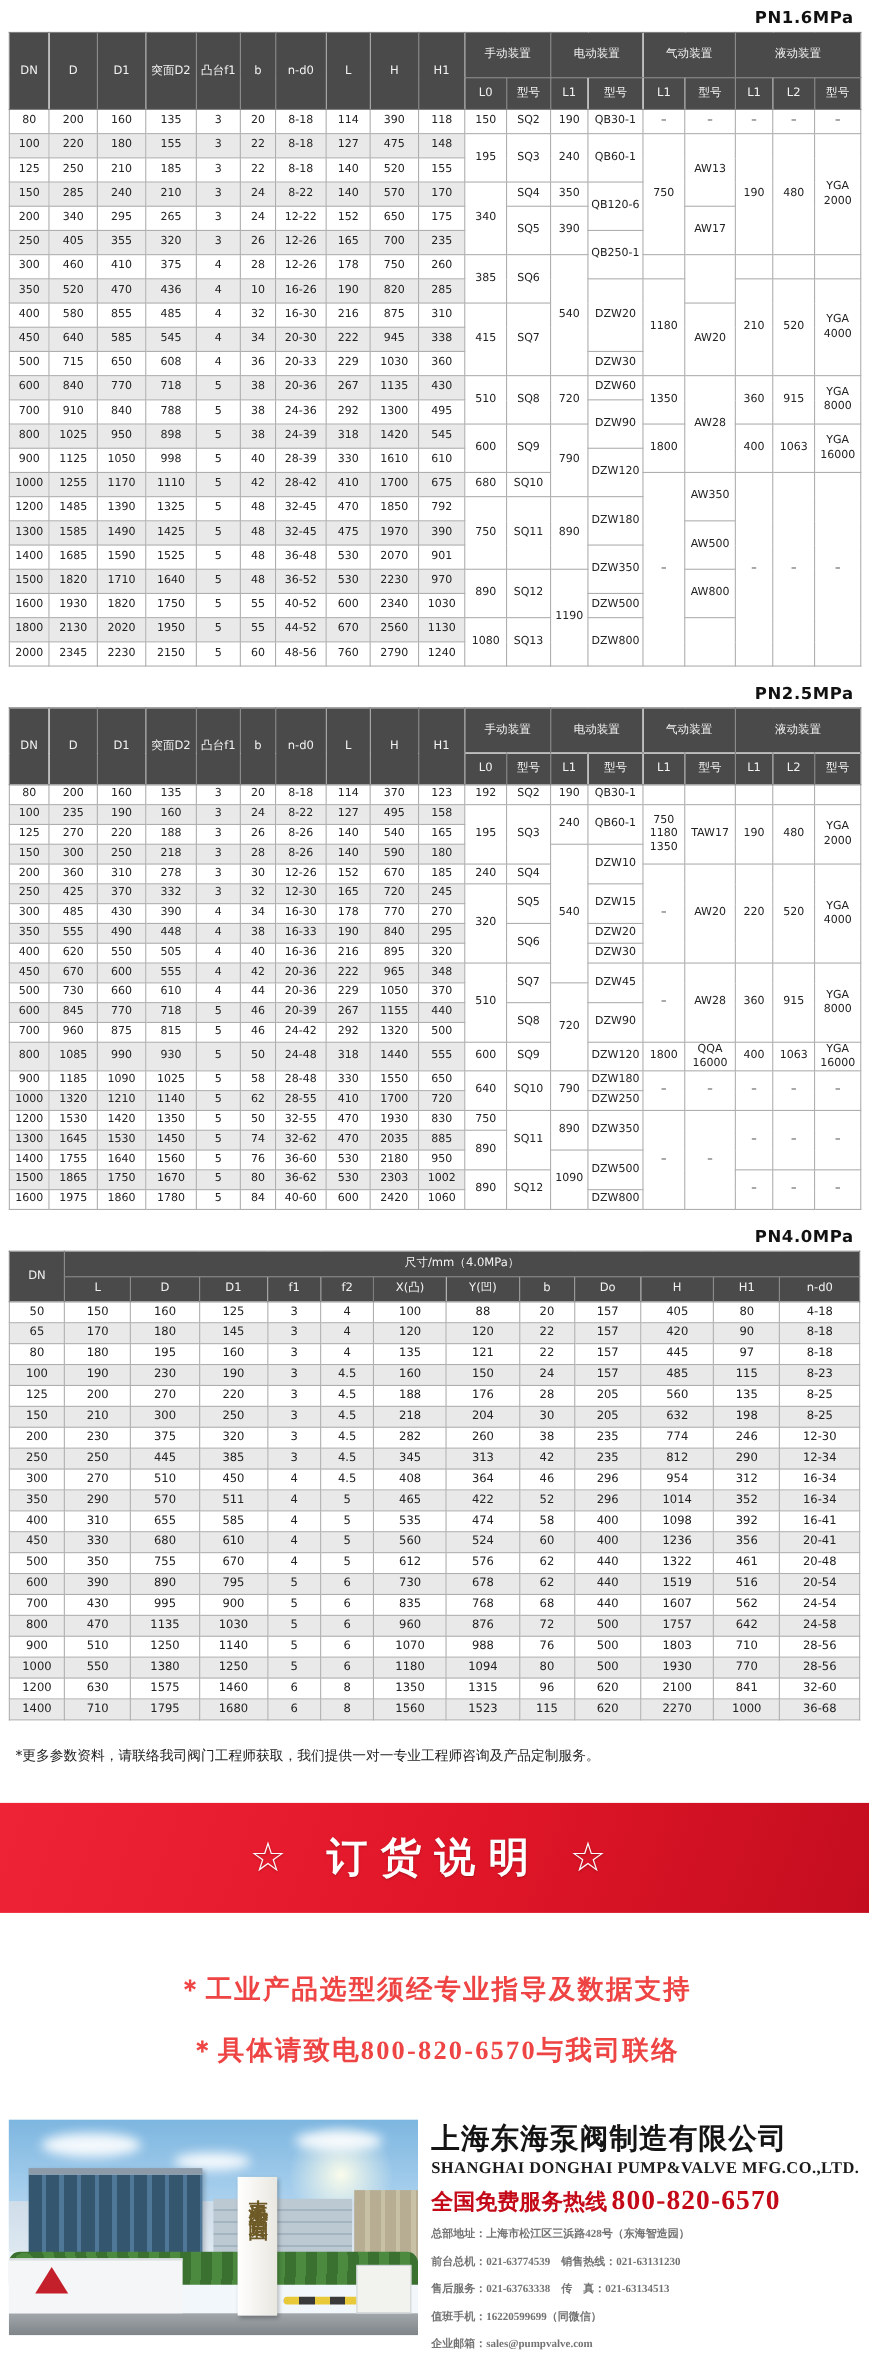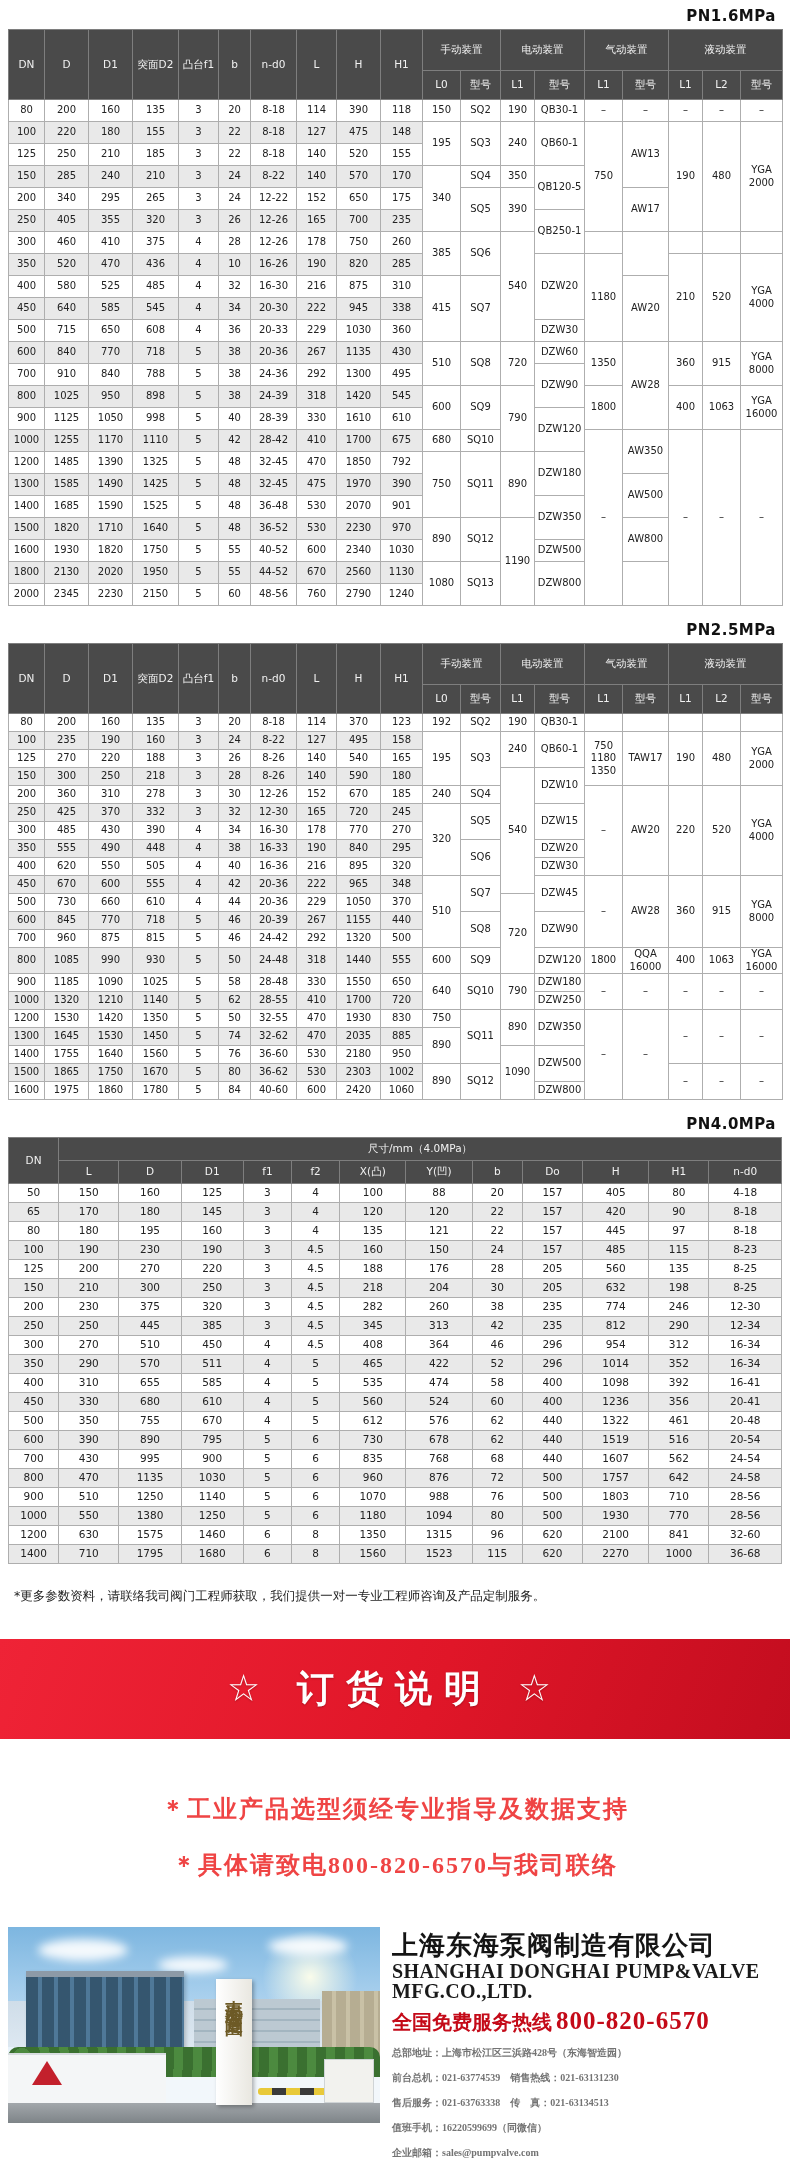--- a/index.html
+++ b/index.html
@@ -31,21 +31,21 @@
           background:linear-gradient(110deg,#ef2336 0%,#e01628 55%,#c30d1f 100%);
           display:flex;align-items:center;justify-content:center;}
   .banner span{color:#fff;font-size:37px;font-weight:bold;letter-spacing:12px;
                text-shadow:0 1px 2px rgba(0,0,0,.25);}
   .notice{padding:42px 0 26px 0;text-align:center;}
   .notice div{color:#ef4444;font-size:24px;font-weight:bold;line-height:56px;
               letter-spacing:2px;font-family:Liberation Serif, serif;}
   .footer{display:flex;margin-top:8px;padding:0 8px;gap:12px;}
   .finfo{flex:1;padding-top:2px;}
   .company-cn{font-size:26px;font-weight:bold;color:#141414;letter-spacing:1px;line-height:32px;}
-  .company-en{font-size:20px;font-weight:bold;color:#1a1a1a;letter-spacing:.4px;
+  .company-en{font-size:15px;font-weight:bold;color:#1a1a1a;letter-spacing:.4px;
               font-family:"Liberation Serif","DejaVu Serif",serif;line-height:20px;}
   .hotline{color:#c40a18;font-weight:bold;margin:6px 0 4px 0;
            font-family:"Liberation Serif","DejaVu Serif",serif;}
   .hotline .hl-label{font-size:20px;font-family:"DejaVu Sans",sans-serif;}
   .hotline .hl-number{font-size:25px;letter-spacing:1px;}
   .contact div{font-size:10px;font-weight:bold;color:#737373;line-height:25px;
                font-family:"Liberation Serif","DejaVu Serif",serif;}
   
   .photo{position:relative;width:372px;height:196px;overflow:hidden;flex:none;
          background:linear-gradient(#7db6e0 0%,#aed3ef 40%,#e9f4fc 62%,#f2f7fb 70%);}
@@ -205,21 +205,21 @@
             <td class="m sh">210</td>
             <td class="m sh">3</td>
             <td class="m sh">24</td>
             <td class="m sh">8-22</td>
             <td class="m sh">140</td>
             <td class="m sh">570</td>
             <td class="m sh">170</td>
             <td rowspan="3" class="a">340</td>
             <td class="a">SQ4</td>
             <td class="a">350</td>
-            <td rowspan="2" class="a">QB120-5</td>
+            <td rowspan="2" class="a">QB120-6</td>
           </tr>
           <tr>
             <td class="m">200</td>
             <td class="m">340</td>
             <td class="m">295</td>
             <td class="m">265</td>
             <td class="m">3</td>
             <td class="m">24</td>
             <td class="m">12-22</td>
             <td class="m">152</td>
@@ -276,21 +276,21 @@
             <td rowspan="3" class="a">DZW20</td>
             <td rowspan="4" class="a">1180</td>
             <td rowspan="4" class="a">210</td>
             <td rowspan="4" class="a">520</td>
             <td rowspan="4" class="a">YGA
 4000</td>
           </tr>
           <tr>
             <td class="m">400</td>
             <td class="m">580</td>
-            <td class="m">525</td>
+            <td class="m">855</td>
             <td class="m">485</td>
             <td class="m">4</td>
             <td class="m">32</td>
             <td class="m">16-30</td>
             <td class="m">216</td>
             <td class="m">875</td>
             <td class="m">310</td>
             <td rowspan="3" class="a">415</td>
             <td rowspan="3" class="a">SQ7</td>
             <td rowspan="3" class="a">AW20</td>

